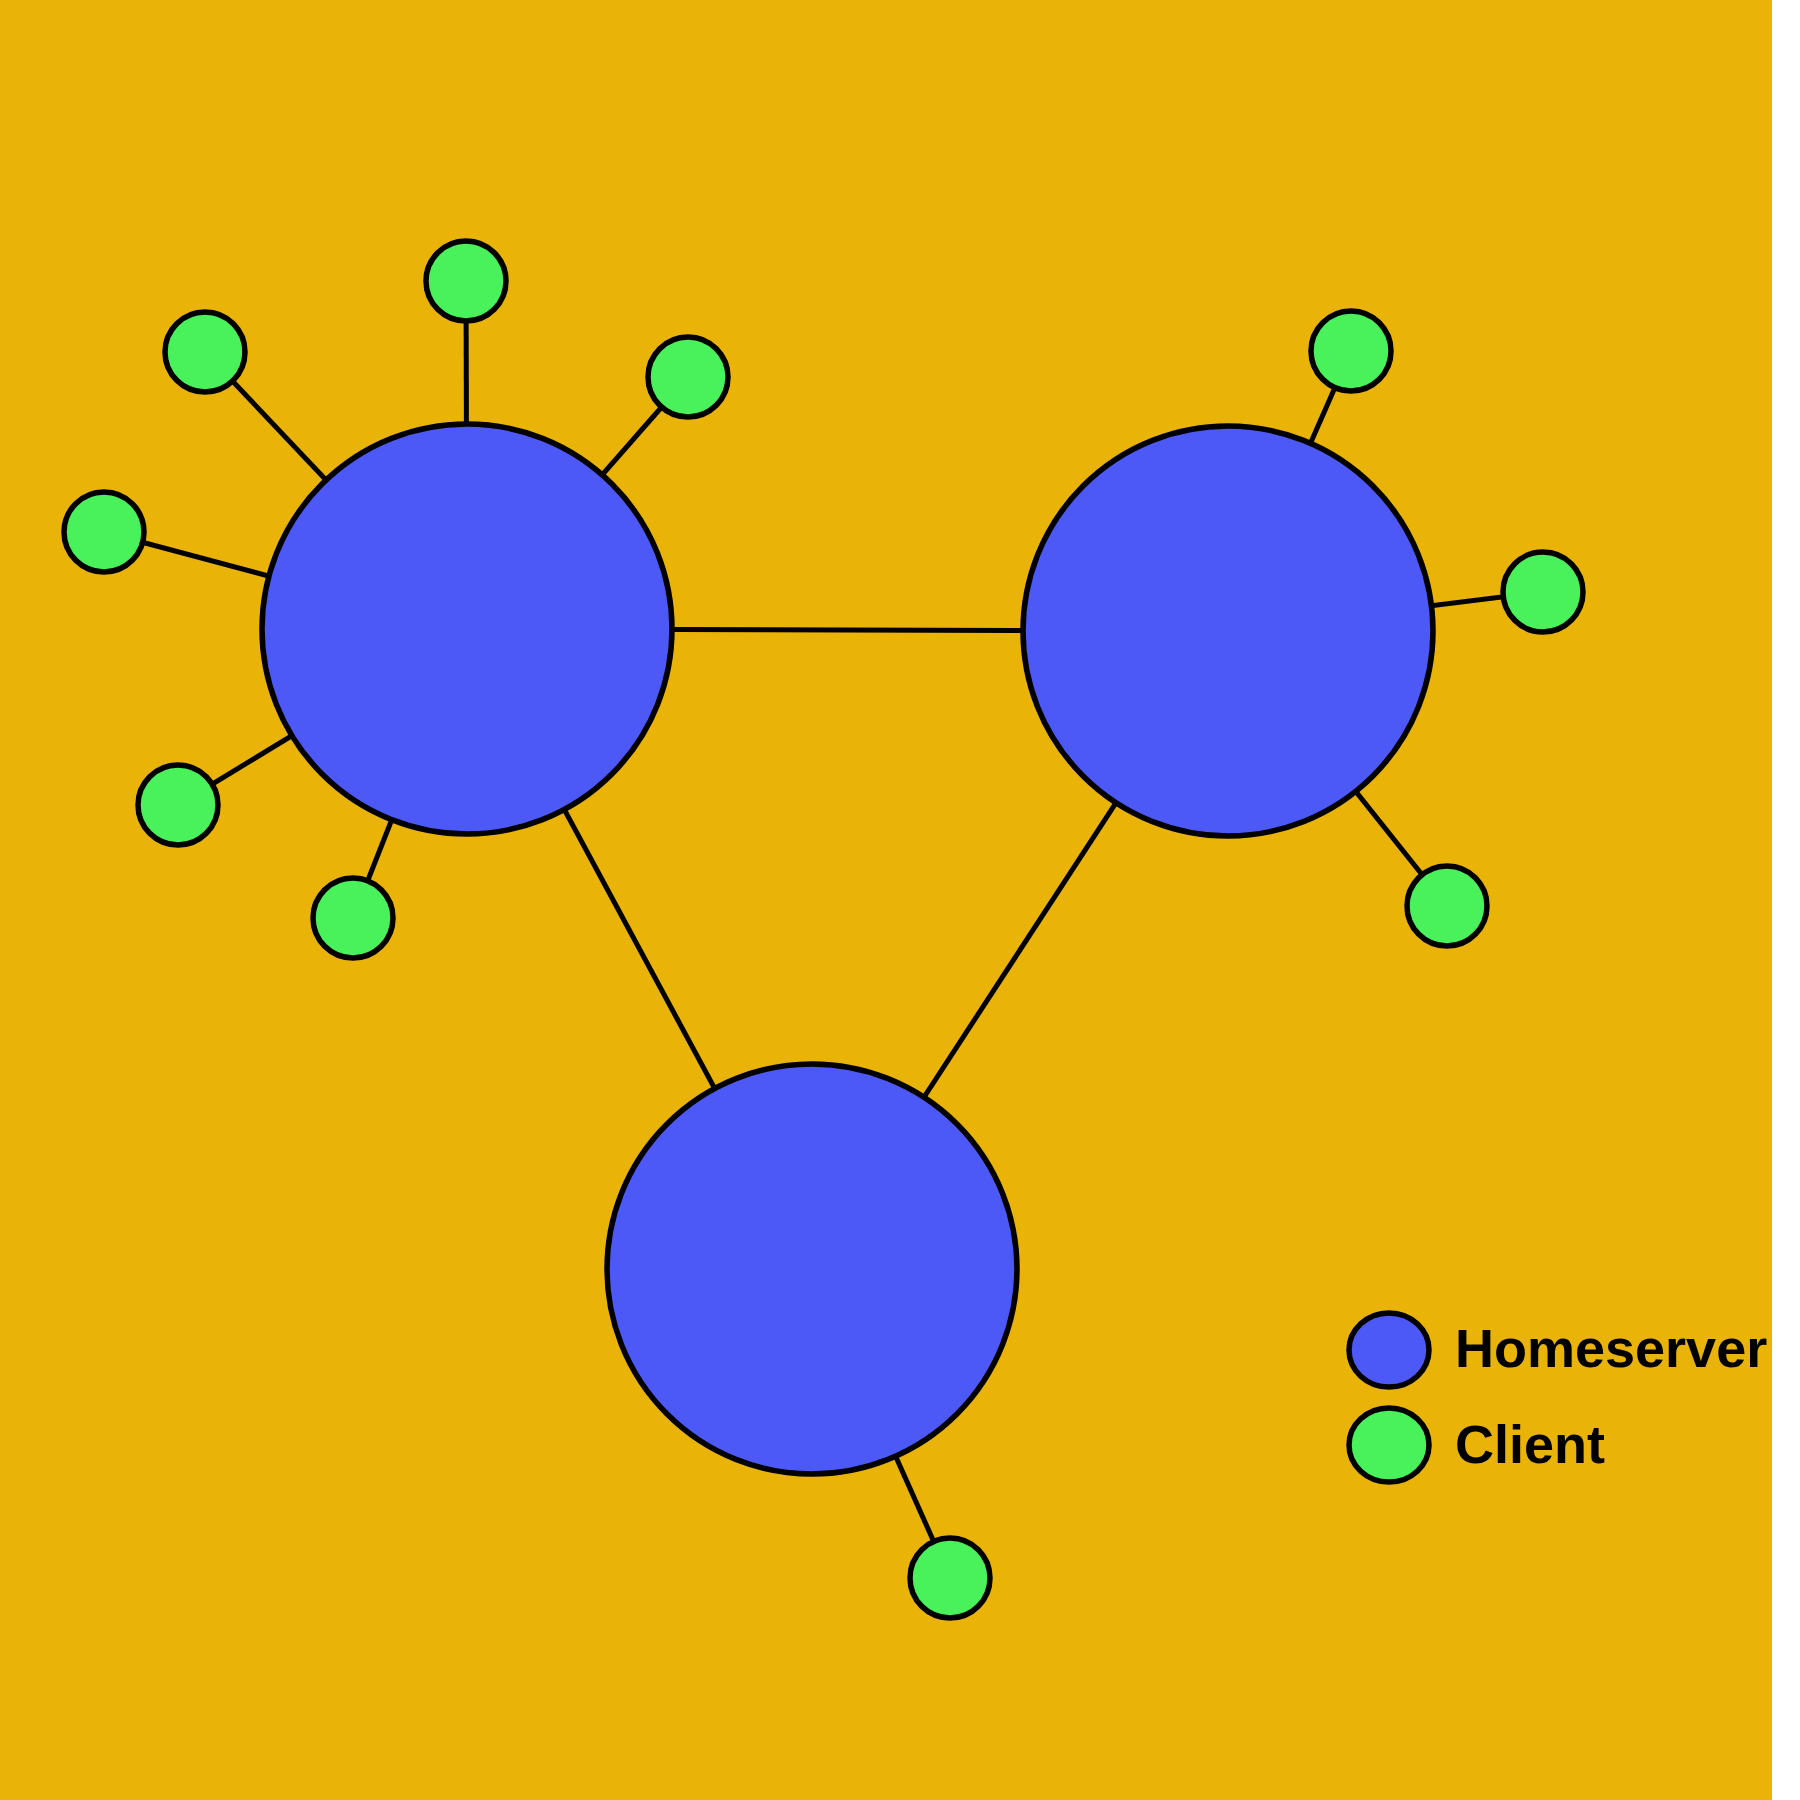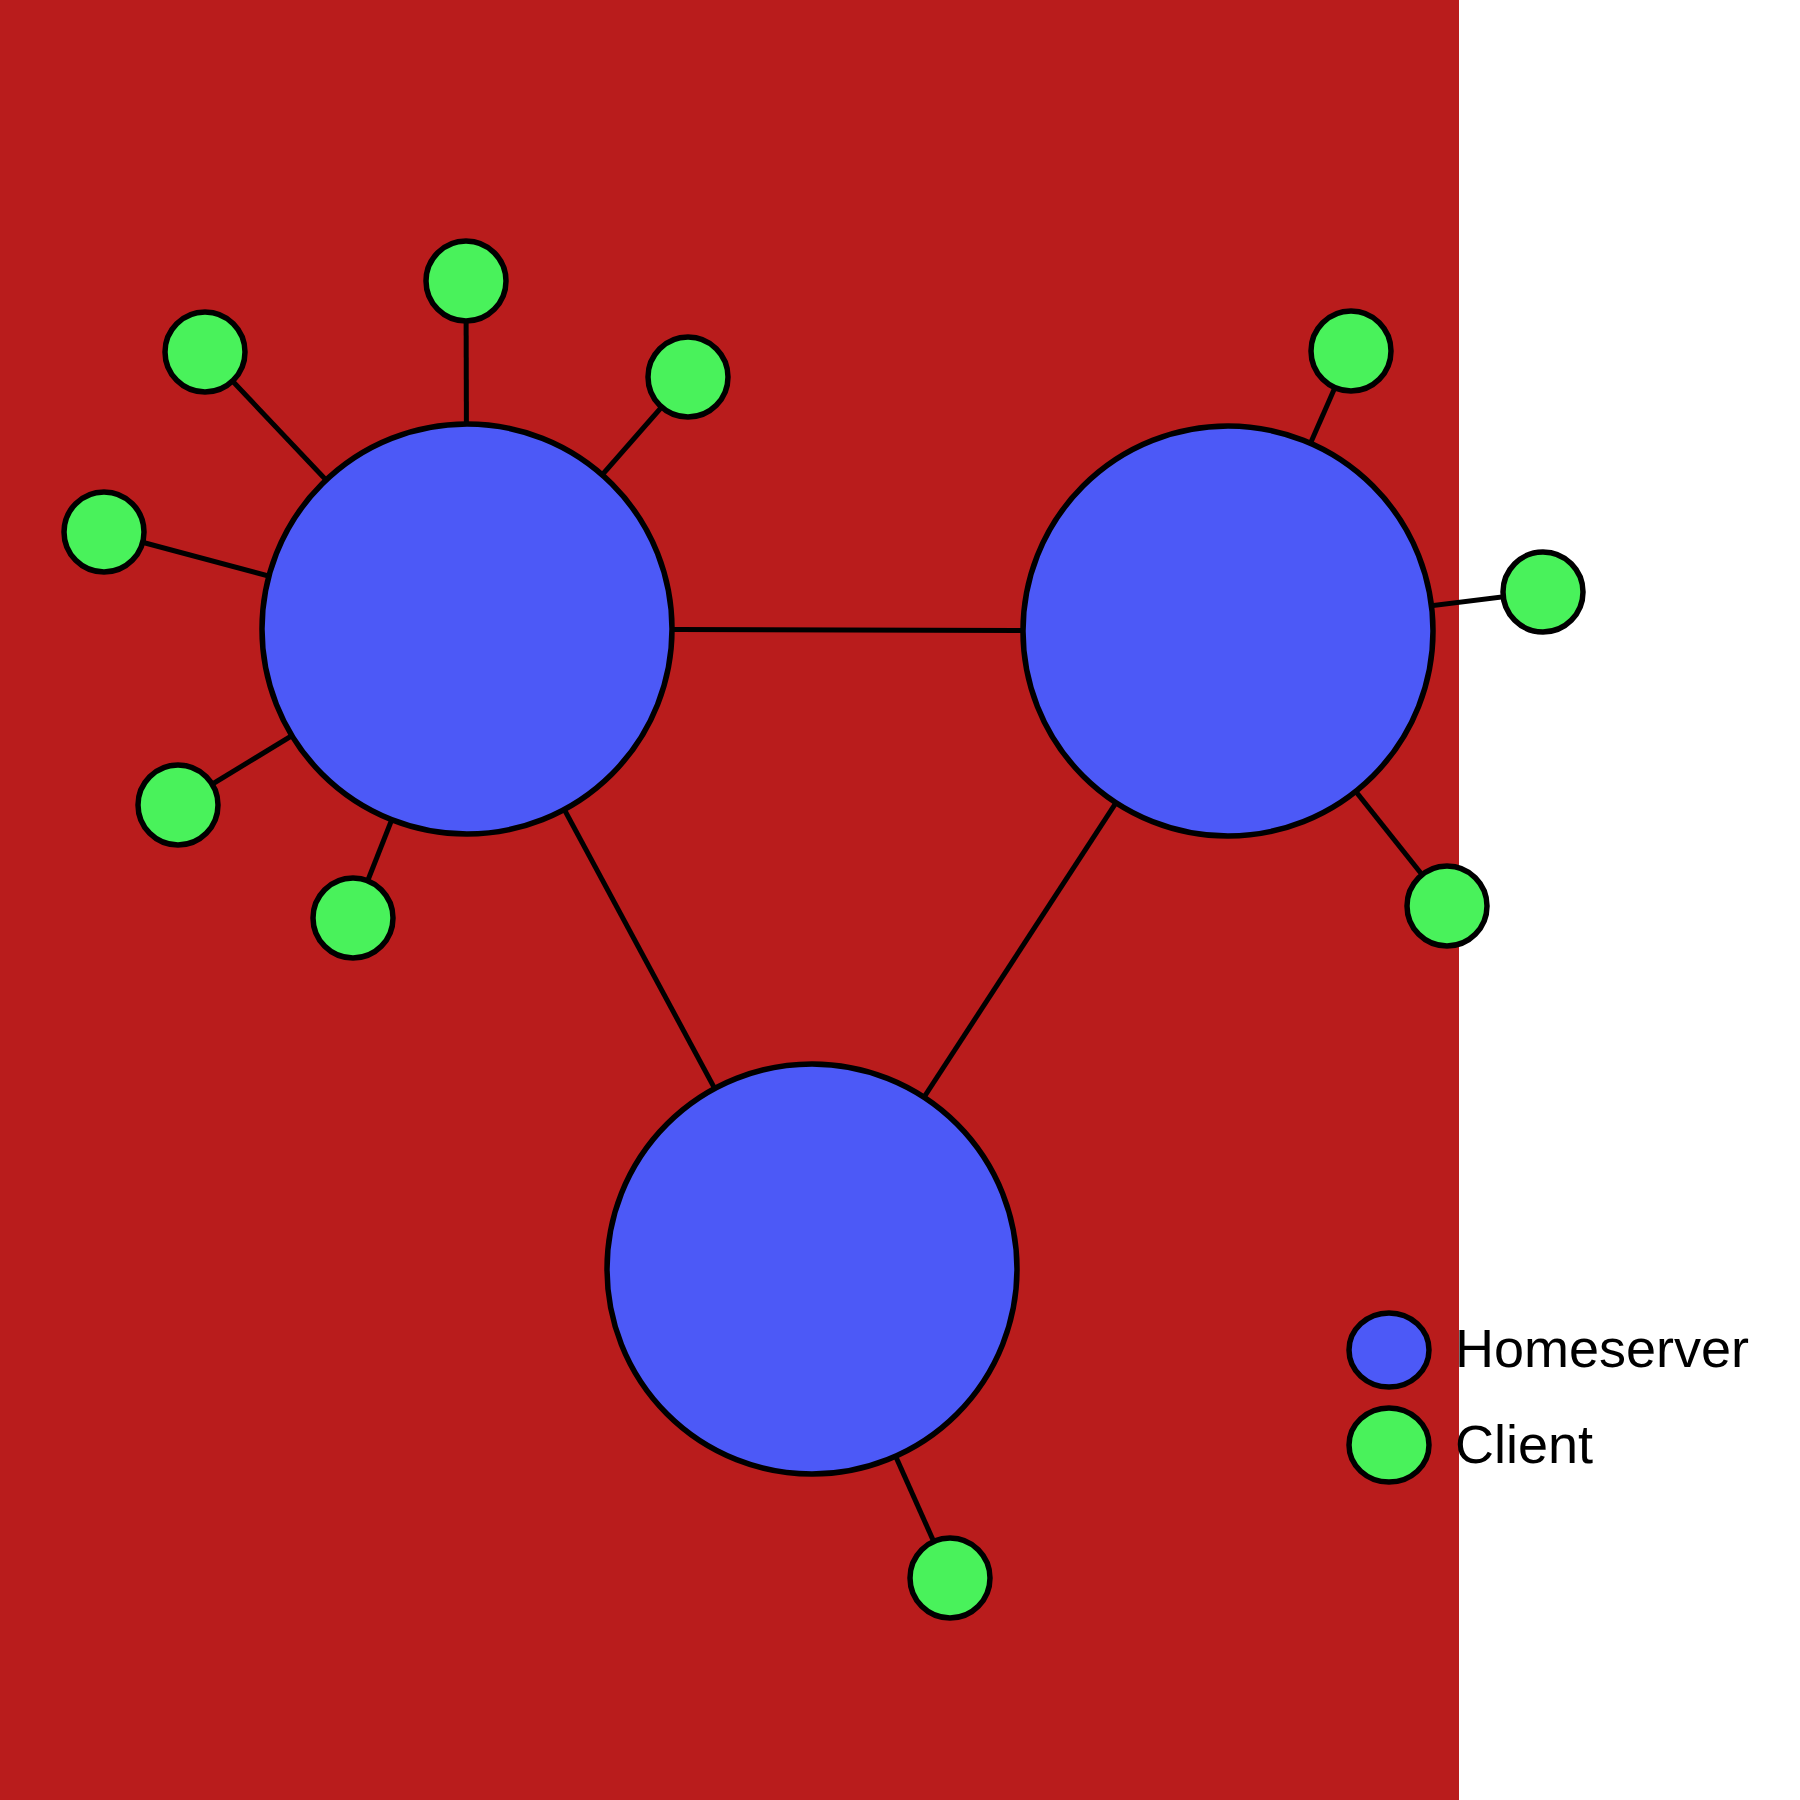--- a/index.html
+++ b/index.html
@@ -1,24 +1,25 @@
 <!DOCTYPE html>
 <html><head>
 <meta charset="utf-8">
 <style>
   html, body {
     margin: 0;
     padding: 0;
     background: #ffffff;
   }
   #stage {
-    width: 1459px;
+    width: 1772px;
     height: 1800px;
     position: relative;
-    background: #b91c1c;
+    background: #eab308;
+    font-weight: bold;
   }
   svg {
     display: block;
   }
   text.legend-label {
     font-family: "Liberation Sans", "DejaVu Sans", sans-serif;
     fill: #000000;
   }
 </style>
 </head>

